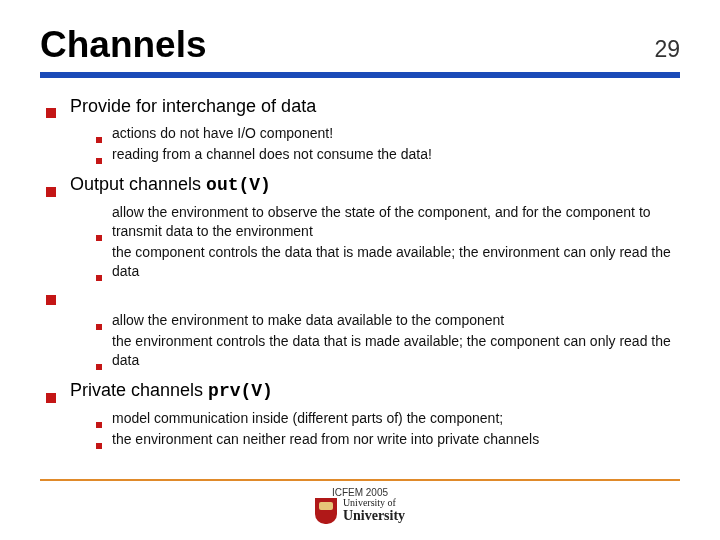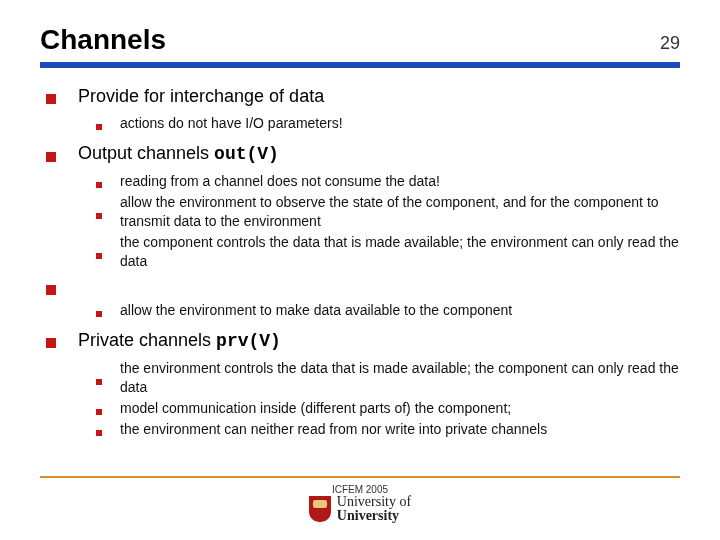--- a/index.html
+++ b/index.html
@@ -1,95 +1,95 @@
 <!DOCTYPE html>
 <html><head>
 <meta charset="utf-8">
 <style>
   * { margin: 0; padding: 0; box-sizing: border-box; }
   html, body { width: 720px; height: 540px; font-family: "Comic Sans MS", "Comic Sans", cursive, sans-serif; background: #fff; color: #000; }
   .slide { width: 720px; height: 540px; position: relative; padding: 24px 40px 50px 40px; }
   .header { display: flex; justify-content: space-between; align-items: baseline; margin-bottom: 6px; }
-  .title { font-size: 28px; font-weight: bold; }
-  .pagenum { font-size: 18px; color: #333; font-weight: normal; }
+  .title { font-size: 37px; font-weight: bold; }
+  .pagenum { font-size: 23px; color: #333; font-weight: normal; }
   .hr1 { height: 6px; background: #1a4bb8; margin-bottom: 16px; }
   .content { font-size: 15px; line-height: 1.35; }
-  .item { display: flex; align-items: center; margin-bottom: 6px; gap: 8px; }
+  .item { display: flex; align-items: flex-end; margin-bottom: 6px; }
   .item.top { margin-top: 8px; }
   .bullet-big { width: 10px; height: 10px; background: #c41616; margin-top: 6px; margin-right: 14px; flex: 0 0 10px; }
   .bullet-small { width: 6px; height: 6px; background: #c41616; margin-top: 7px; margin-right: 10px; flex: 0 0 6px; }
   .lvl1 { padding-left: 6px; }
   .lvl1 .text { font-size: 18px; color: #000; }
   .lvl2 { padding-left: 56px; margin-bottom: 2px; }
   .lvl2 .text { font-size: 14px; color: #111; }
   .code { font-family: "Courier New", monospace; font-weight: bold; }
   .footer { position: absolute; left: 40px; right: 40px; bottom: 16px; }
   .hr2 { height: 2px; background: #e08a2a; margin-bottom: 6px; }
   .footer-row { display: flex; justify-content: space-between; align-items: center; flex-direction: column; }
   .conf { font-size: 10px; font-family: Arial, sans-serif; color: #333; }
   .logo { display: flex; align-items: center; gap: 6px; }
   .crest { width: 22px; height: 26px; background: #b01818; border-radius: 0 0 10px 10px; position: relative; }
   .crest::after { content: ""; position: absolute; top: 4px; left: 4px; right: 4px; height: 8px; background: #e6c478; border-radius: 2px; }
   .uni { font-family: Georgia, "Times New Roman", serif; font-size: 11px; line-height: 1.05; color: #222; }
-  .uni .top { font-size: 14px; }
+  .uni .top { font-size: 10px; }
   .uni .bot { font-weight: bold; font-size: 14px; }
 </style>
 </head>
 <body>
 
 <div class="slide">
   <div class="header">
     <div class="title">Channels</div>
     <div class="pagenum">29</div>
   </div>
   <div class="hr1"></div>
 
   <div class="content">
 
     <div class="item lvl1 top">
       <div class="bullet-big"></div>
       <div class="text"><span>Provide for interchange of data</span></div>
     </div>
     <div class="item lvl2">
       <div class="bullet-small"></div>
-      <div class="text">actions do not have I/O parameters!</div>
+      <div class="text">actions do not have I/O component!</div>
     </div>
+    <div class="item lvl2">
+      <div class="bullet-small"></div>
+      <div class="text">reading from a channel does not consume the data!</div>
+    </div>
+
     <div class="item lvl1 top">
       <div class="bullet-big"></div>
       <div class="text"><span>Output channels </span><span class="code">out(V)</span></div>
-    </div>
-
-    <div class="item lvl2">
-      <div class="bullet-small"></div>
-      <div class="text">reading from a channel does not consume the data!</div>
     </div>
     <div class="item lvl2">
       <div class="bullet-small"></div>
       <div class="text">allow the environment to observe the state of the component, and for the component to transmit data to the environment</div>
     </div>
     <div class="item lvl2">
       <div class="bullet-small"></div>
       <div class="text">the component controls the data that is made available; the environment can only read the data</div>
     </div>
 
     <div class="item lvl1 top">
       <div class="bullet-big"></div>
     </div>
     <div class="item lvl2">
       <div class="bullet-small"></div>
       <div class="text">allow the environment to make data available to the component</div>
     </div>
+    <div class="item lvl2">
+      <div class="bullet-small"></div>
+      <div class="text">the environment controls the data that is made available; the component can only read the data</div>
+    </div>
+
     <div class="item lvl1 top">
       <div class="bullet-big"></div>
       <div class="text"><span>Private channels </span><span class="code">prv(V)</span></div>
-    </div>
-
-    <div class="item lvl2">
-      <div class="bullet-small"></div>
-      <div class="text">the environment controls the data that is made available; the component can only read the data</div>
     </div>
     <div class="item lvl2">
       <div class="bullet-small"></div>
       <div class="text">model communication inside (different parts of) the component;</div>
     </div>
     <div class="item lvl2">
       <div class="bullet-small"></div>
       <div class="text">the environment can neither read from nor write into private channels</div>
     </div>
 

